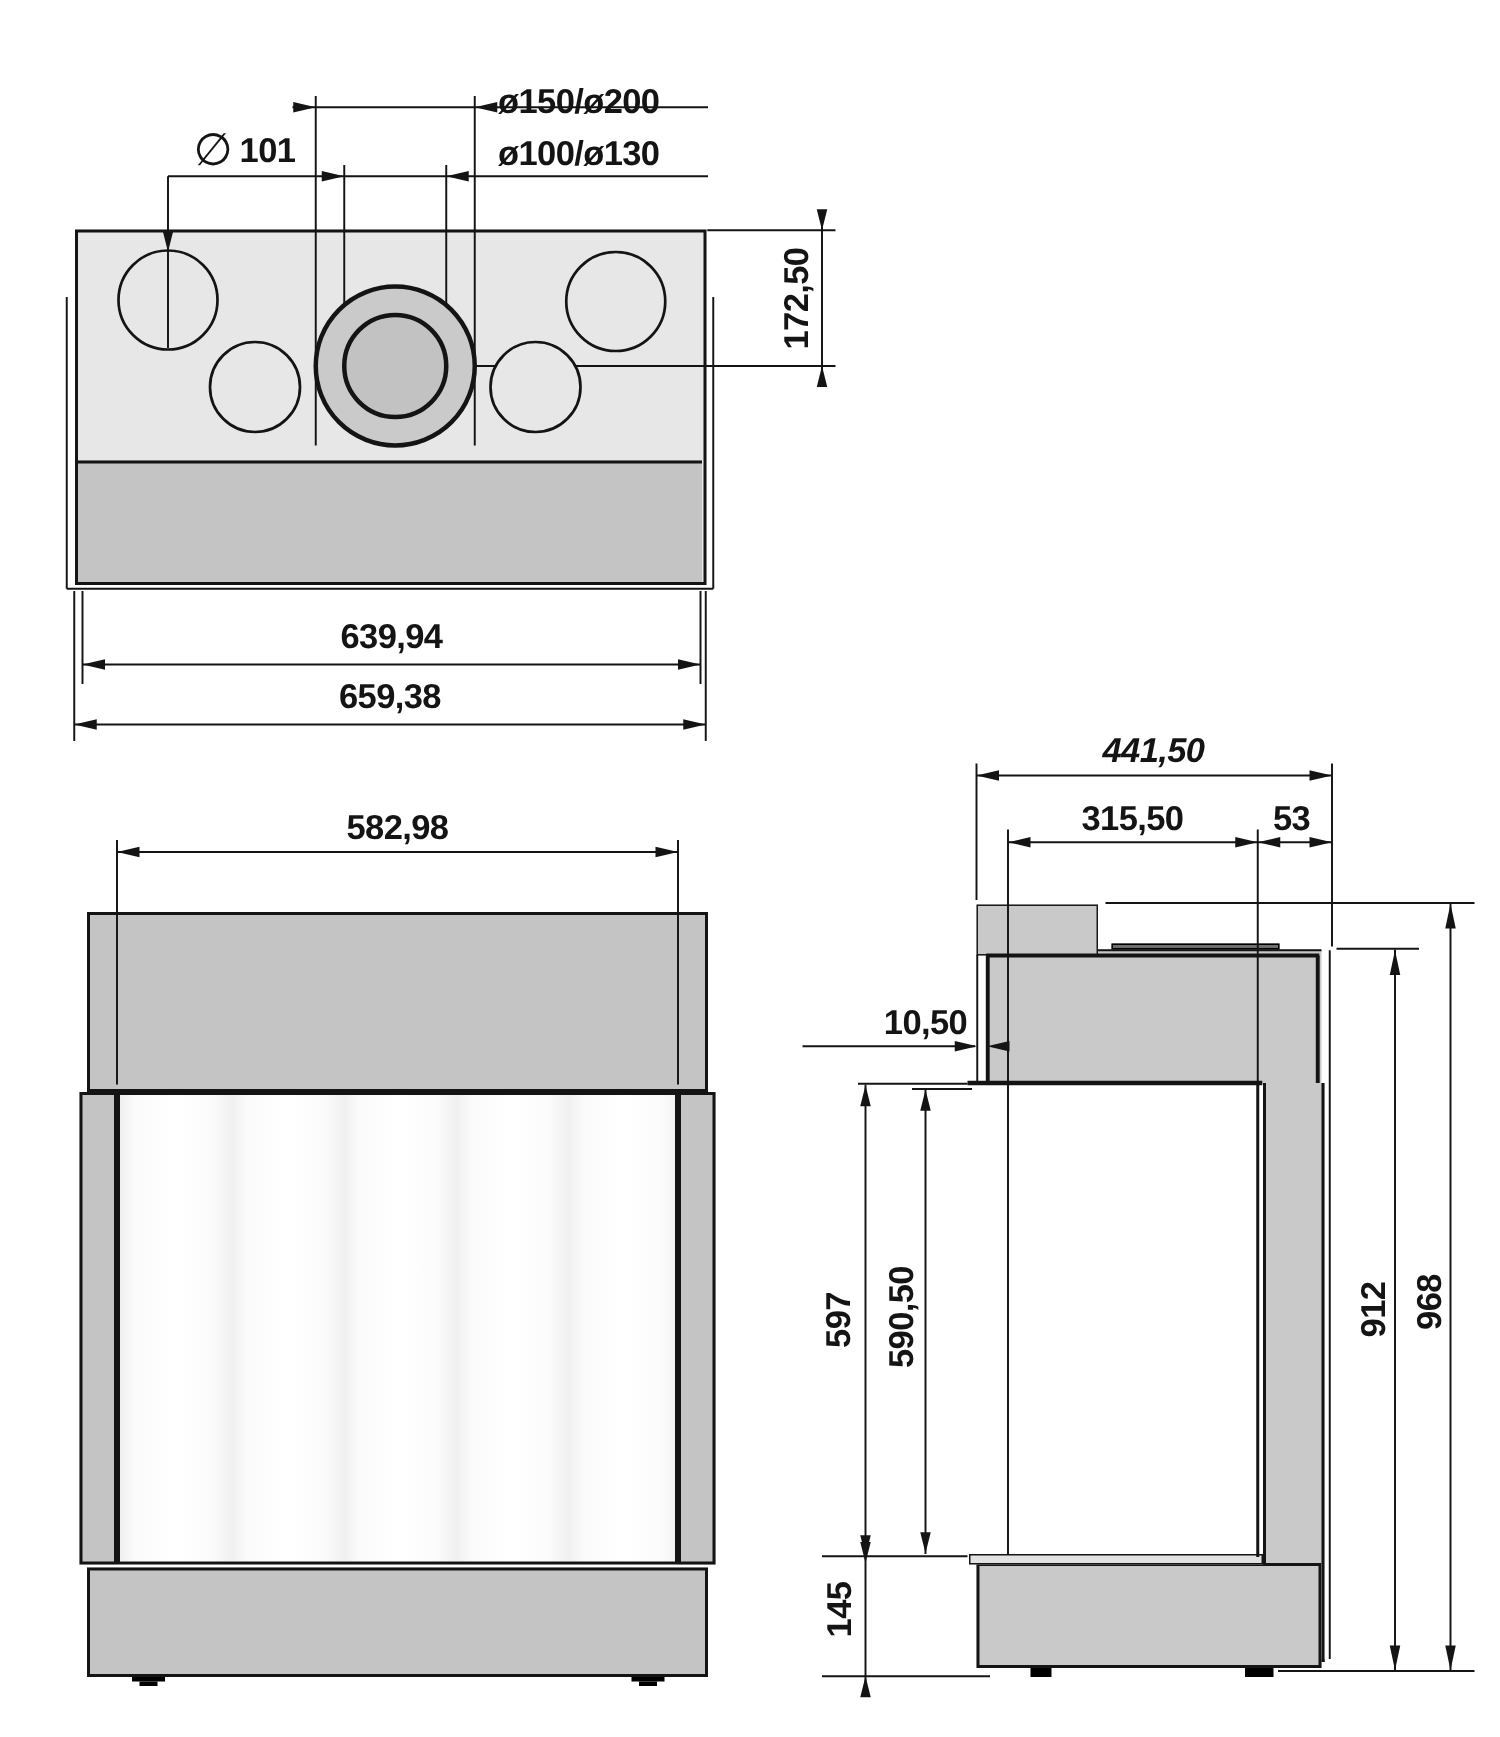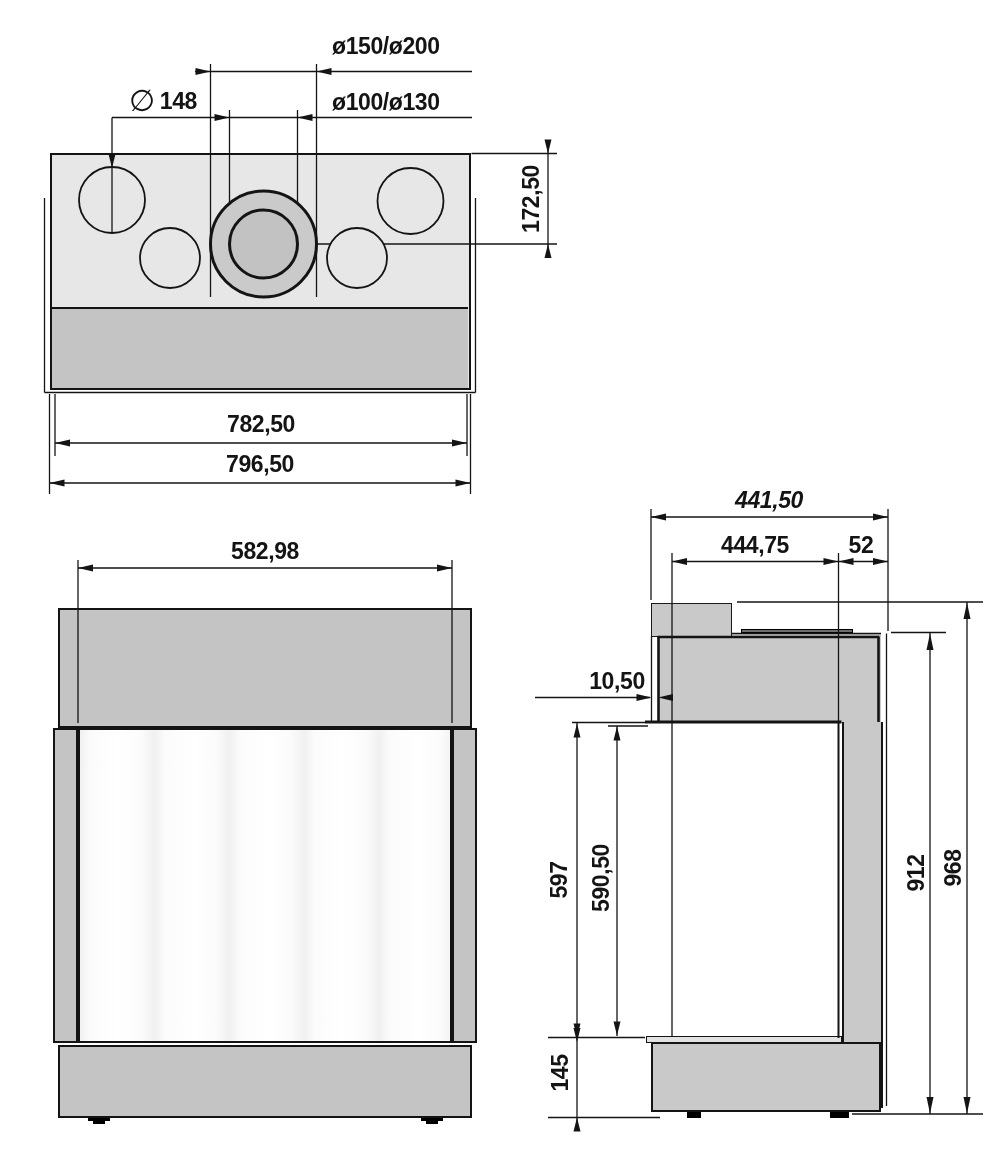--- a/index.html
+++ b/index.html
@@ -160,34 +160,34 @@
       <polygon points="617,1035.5 613.5,1021.5 620.5,1021.5"></polygon>
       <polygon points="577,1042 573.5,1028 580.5,1028"></polygon>
       <polygon points="577,1117.5 573.5,1131.5 580.5,1131.5"></polygon>
       <polygon points="930,633.5 926.5,650 933.5,650"></polygon>
       <polygon points="930,1113.5 926.5,1097 933.5,1097"></polygon>
       <polygon points="967,602.5 963.5,619 970.5,619"></polygon>
       <polygon points="967,1113.5 963.5,1097 970.5,1097"></polygon>
     </g>
   </svg>
 
-  <div class="lbl" style="left:332px; top:35px;">ø150/ø200</div>
+  <div class="lbl" style="left:332px; top:56px;">ø150/ø200</div>
   <div class="lbl" style="left:332px; top:91px;">ø100/ø130</div>
   <div class="lbl" style="left:129px; top:84px;">
-    <span class="dia-sym">∅</span><span>148</span>
+    <span class="dia-sym">∅</span><span>101</span>
   </div>
   <div class="lbl vlbl" style="left:530.5px; top:199px;">172,50</div>
-  <div class="lbl hlbl" style="left:261px; top:413px;">782,50</div>
-  <div class="lbl hlbl" style="left:260px; top:453px;">796,50</div>
+  <div class="lbl hlbl" style="left:261px; top:413px;">639,94</div>
+  <div class="lbl hlbl" style="left:260px; top:453px;">659,38</div>
 
   <div class="lbl hlbl" style="left:265px; top:540px;">582,98</div>
 
   <div class="lbl hlbl" style="left:769px; top:489px;font-style:italic;">441,50</div>
-  <div class="lbl hlbl" style="left:755px; top:534px;">444,75</div>
-  <div class="lbl hlbl" style="left:861px; top:534px;">52</div>
+  <div class="lbl hlbl" style="left:755px; top:534px;">315,50</div>
+  <div class="lbl hlbl" style="left:861px; top:534px;">53</div>
   <div class="lbl hlbl" style="left:617px; top:670px;">10,50</div>
   <div class="lbl vlbl" style="left:558.5px; top:880px;">597</div>
   <div class="lbl vlbl" style="left:600.5px; top:878px;">590,50</div>
   <div class="lbl vlbl" style="left:559.5px; top:1073px;">145</div>
   <div class="lbl vlbl" style="left:915.5px; top:873px;">912</div>
   <div class="lbl vlbl" style="left:952.5px; top:868px;">968</div>
 
 </div>
 
 </body></html>

